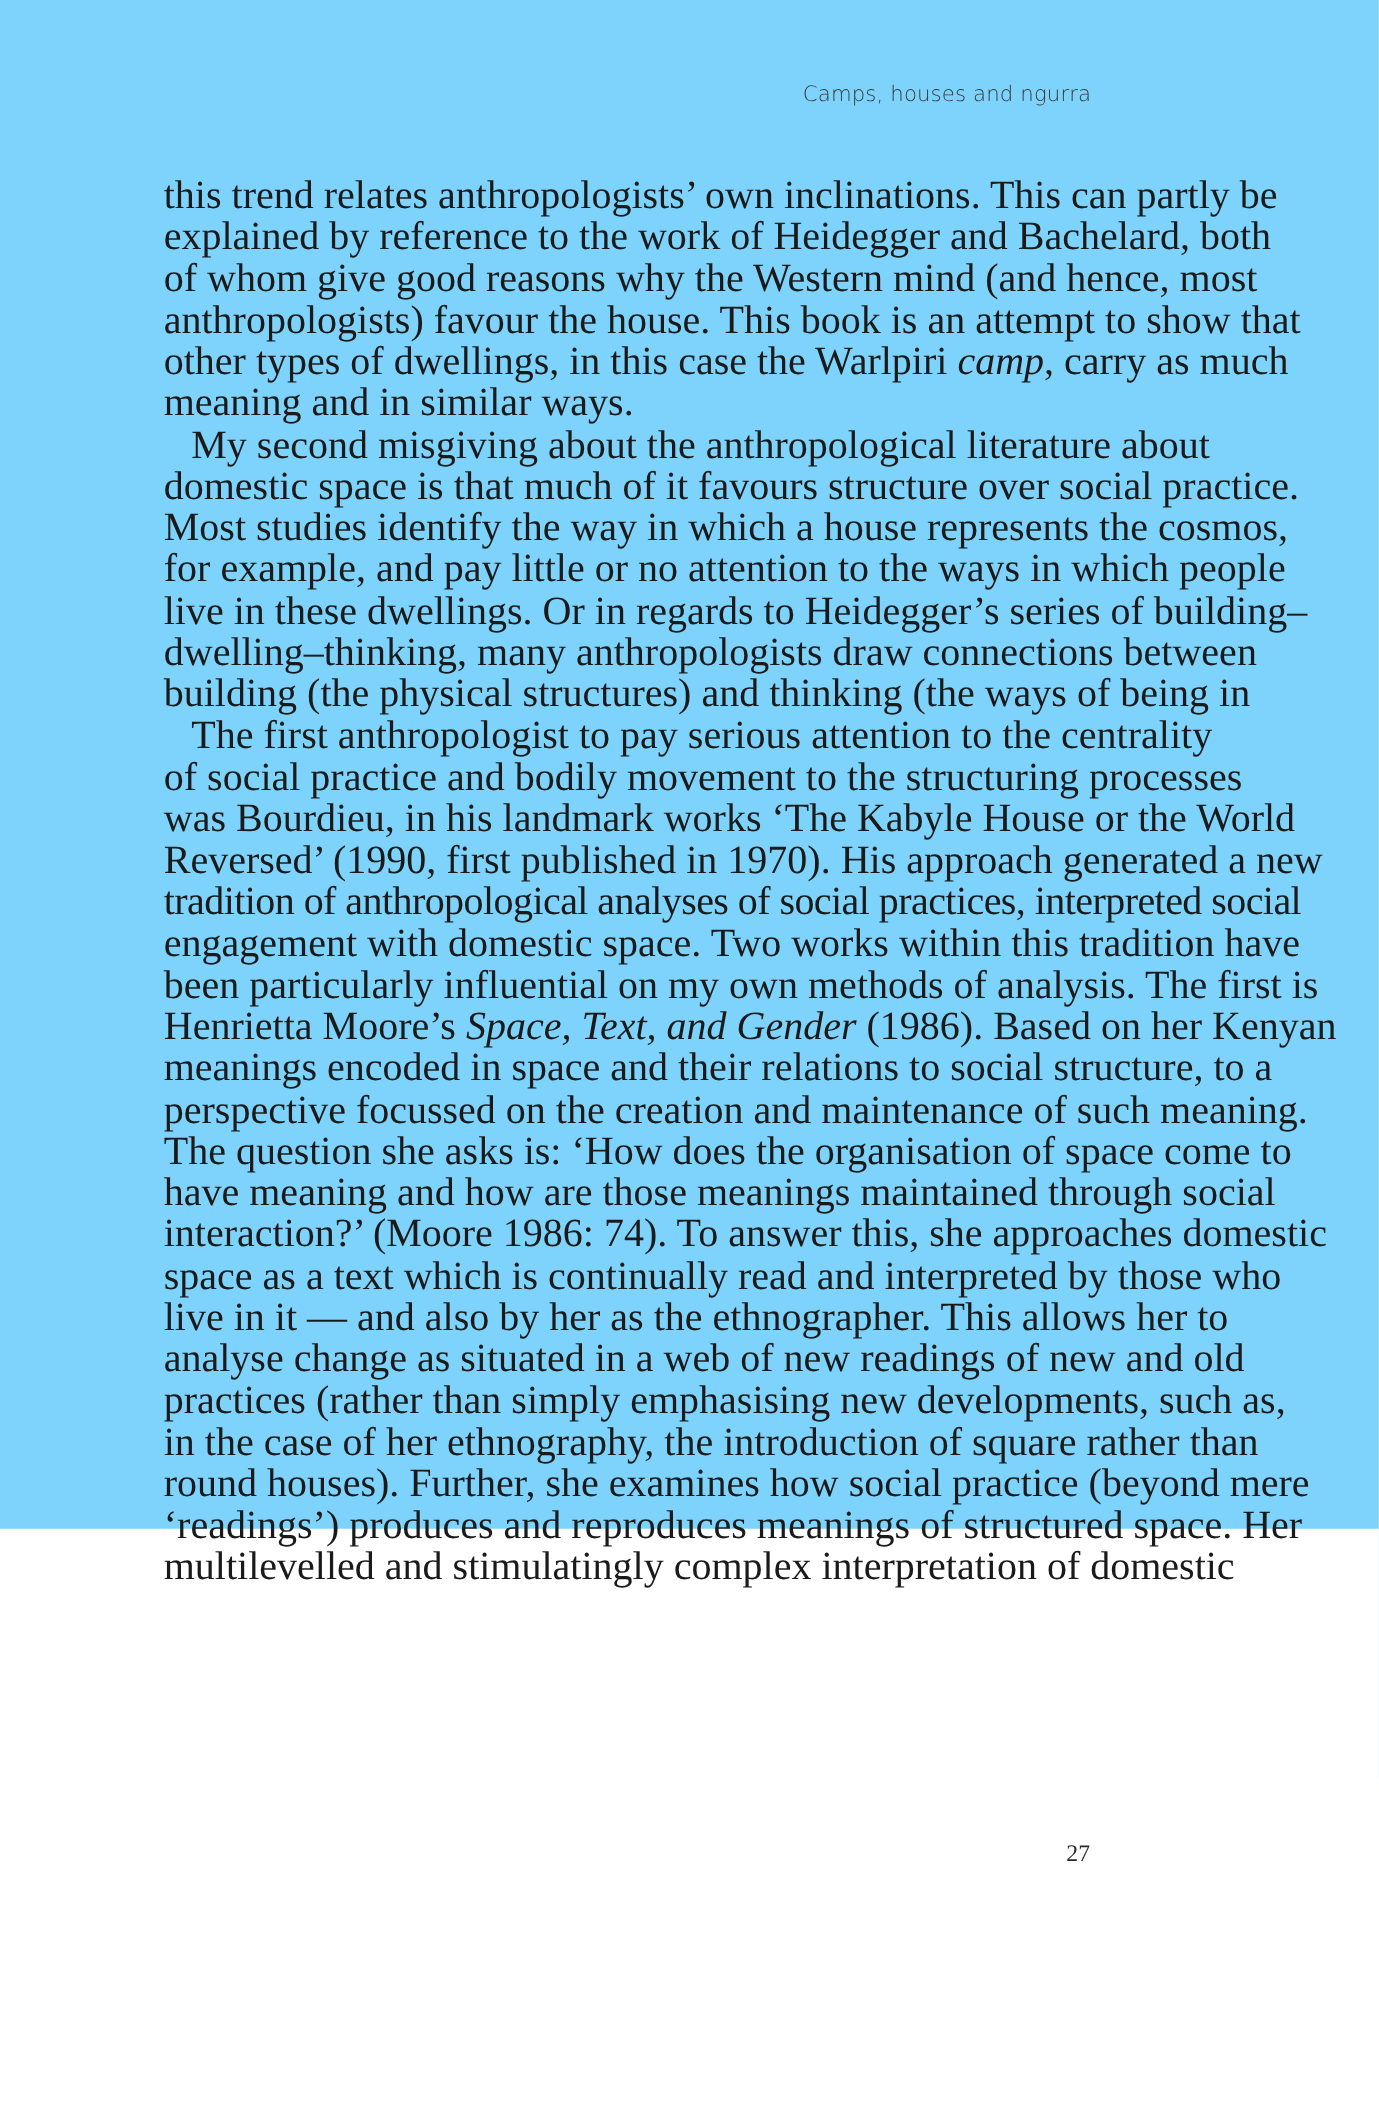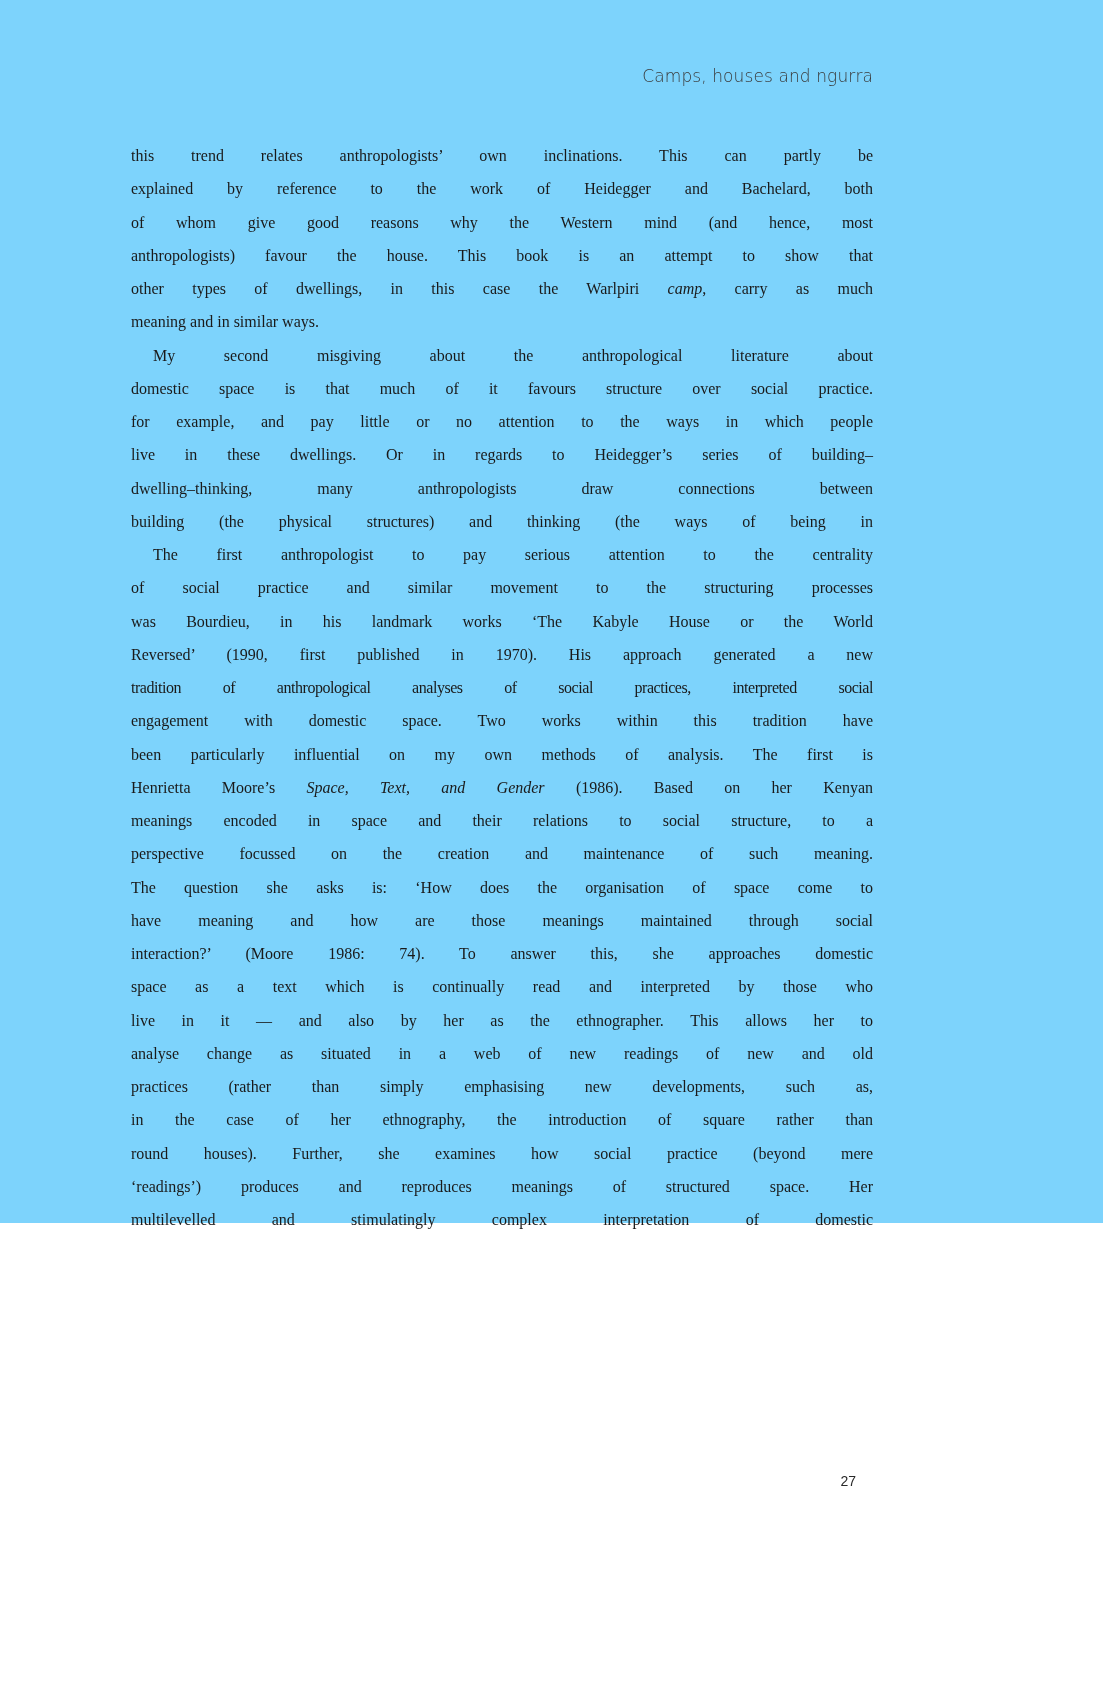--- a/index.html
+++ b/index.html
@@ -31,21 +31,21 @@
       color: #3a3a3a;
       letter-spacing: 0.1px;
       white-space: nowrap;
     }
     .text-block {
       position: absolute;
       left: 131px;
       top: 139px;
       width: 742px;
       font-family: "Liberation Serif", "DejaVu Serif", serif;
-      font-size: 16px;
+      font-size: 32px;
       line-height: 33.25px;
       color: #1a1a1a;
     }
     .line {
       display: block;
       height: 33.25px;
       white-space: nowrap;
       text-align: justify;
       text-align-last: justify;
     }
@@ -55,23 +55,23 @@
     .line.indent {
       padding-left: 22px;
     }
     .line.tight {
       letter-spacing: -0.45px;
     }
     em { font-style: italic; }
     .folio {
       position: absolute;
       top: 1473px;
-      right: 247px;
-      font-family: Liberation Sans, sans-serif;
-      font-size: 14px;
+      right: 231px;
+      font-family: Liberation Serif, serif;
+      font-size: 19px;
       color: #2a2a2a;
     }
   </style>
 </head>
 <body>
 
 <div class="page">
 
   <div class="running-head">Camps, houses and ngurra</div>
 
@@ -82,29 +82,30 @@
       <span class="line">explained by reference to the work of Heidegger and Bachelard, both</span>
       <span class="line">of whom give good reasons why the Western mind (and hence, most</span>
       <span class="line">anthropologists) favour the house. This book is an attempt to show that</span>
       <span class="line"><span>other types of dwellings, in this case the Warlpiri </span><em>camp</em><span>, carry as much</span></span>
       <span class="line last">meaning and in similar ways.</span>
     </div>
 
     <div>
       <span class="line indent">My second misgiving about the anthropological literature about</span>
       <span class="line">domestic space is that much of it favours structure over social practice.</span>
+      <span class="line">Most studies identify the way in which a house represents the cosmos,</span>
       <span class="line">for example, and pay little or no attention to the ways in which people</span>
       <span class="line">live in these dwellings. Or in regards to Heidegger’s series of building–</span>
       <span class="line">dwelling–thinking, many anthropologists draw connections between</span>
       <span class="line">building (the physical structures) and thinking (the ways of being in</span>
     </div>
 
     <div>
       <span class="line indent">The first anthropologist to pay serious attention to the centrality</span>
-      <span class="line">of social practice and similar movement to the structuring processes</span>
+      <span class="line">of social practice and bodily movement to the structuring processes</span>
       <span class="line">was Bourdieu, in his landmark works ‘The Kabyle House or the World</span>
       <span class="line">Reversed’ (1990, first published in 1970). His approach generated a new</span>
       <span class="line tight">tradition of anthropological analyses of social practices, interpreted social</span>
       <span class="line">engagement with domestic space. Two works within this tradition have</span>
       <span class="line">been particularly influential on my own methods of analysis. The first is</span>
       <span class="line"><span>Henrietta Moore’s </span><em>Space, Text, and Gender</em><span> (1986). Based on her Kenyan</span></span>
       <span class="line">meanings encoded in space and their relations to social structure, to a</span>
       <span class="line">perspective focussed on the creation and maintenance of such meaning.</span>
       <span class="line">The question she asks is: ‘How does the organisation of space come to</span>
       <span class="line">have meaning and how are those meanings maintained through social</span>

